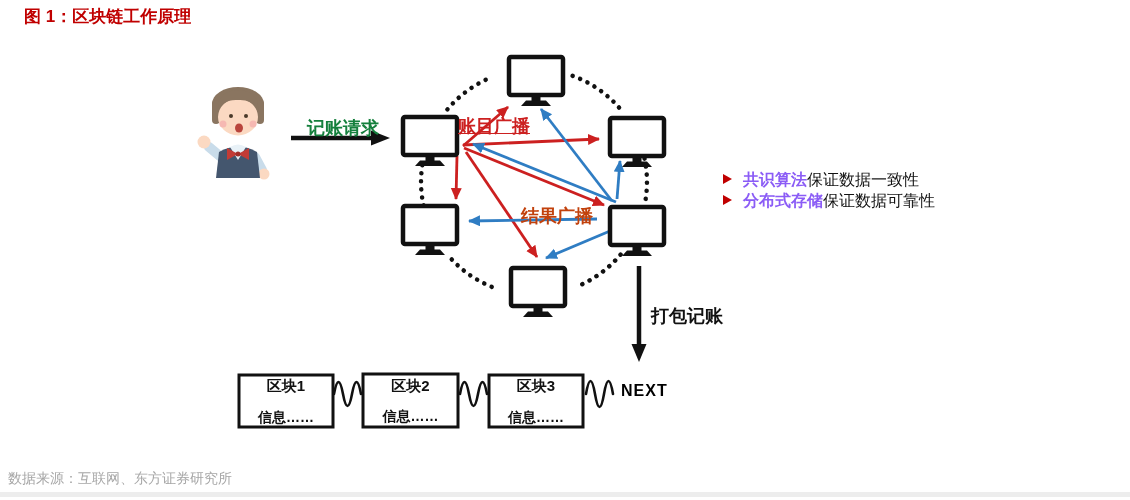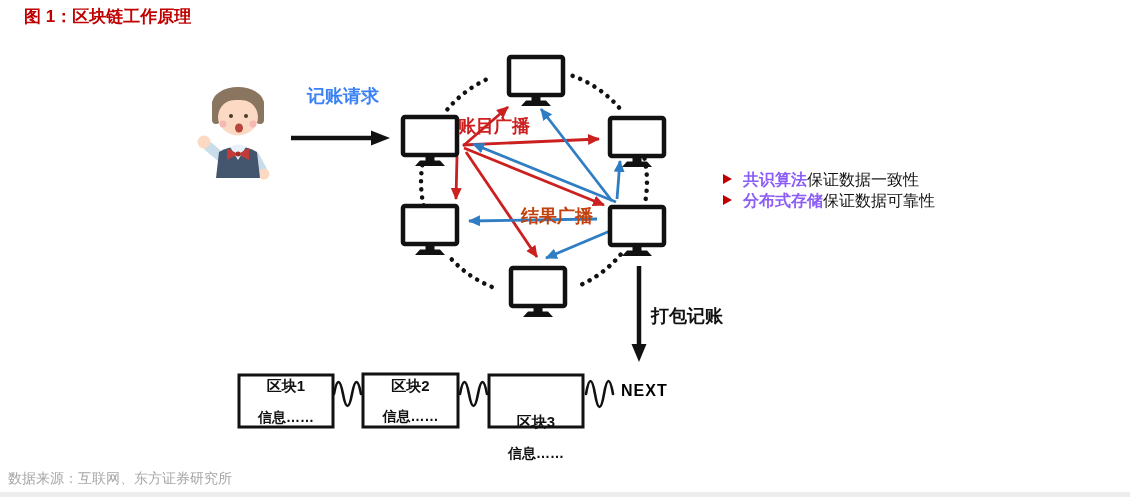--- a/index.html
+++ b/index.html
@@ -3,22 +3,22 @@
 <meta charset="utf-8">
 <style>
   html,body{margin:0;padding:0;background:#fff;}
   .stage{
     position:relative;width:1130px;height:500px;background:#fff;overflow:hidden;
     font-family:"Liberation Sans","DejaVu Sans",sans-serif;color:#111;
   }
   .abs{position:absolute;}
   .lbl{position:absolute;font-weight:700;white-space:nowrap;}
   .title{left:8px;top:5px;font-size:17px;color:#c00000;margin-left:16px;}
-  .req{left:302px;top:84px;width:82px;text-align:center;font-size:18px;color:#3b82f6;}
-  .acct{left:458px;top:114px;font-size:18px;color:#cc2020;}
+  .req{left:302px;top:116px;width:82px;text-align:center;font-size:18px;color:#15803d;}
+  .acct{left:458px;top:114px;font-size:18px;color:#cc2020;text-decoration:underline;}
   .result{left:521px;top:204px;font-size:18px;color:#c2410c;}
   .pack{left:651px;top:304px;font-size:18px;color:#111;}
   .next{left:621px;top:382px;font-size:16px;color:#000000;letter-spacing:1px;}
   .notes{position:absolute;}
   .notes-left{left:112px;top:196px;width:234px;}
   .notes-right{left:722px;top:169px;width:282px;}
   .note{position:relative;padding-left:21px;font-size:16px;line-height:21px;color:#111;}
   .note .kw{color:#8b5cf6;font-weight:700;}
   .note .tri{
     position:absolute;left:1px;top:5px;width:0;height:0;
@@ -151,20 +151,20 @@
   </div>
 
   <div class="block" style="left:239px;top:375px;width:94px;height:52px;">
     <span class="bname">区块1</span>
     <span class="binfo">信息……</span>
   </div>
   <div class="block" style="left:363px;top:374px;width:95px;height:53px;border-radius:7px;">
     <span class="bname">区块2</span>
     <span class="binfo">信息……</span>
   </div>
-  <div class="block" style="left:489px;top:375px;width:94px;height:52px;margin-top:36px;">
+  <div class="block" style="left:489px;top:375px;width:94px;height:52px;">
     <span class="bname">区块3</span>
     <span class="binfo">信息……</span>
   </div>
 
   <div class="source">数据来源：互联网、东方证券研究所</div>
   <div class="footbar"></div>
 </div>
 
 </body></html>

